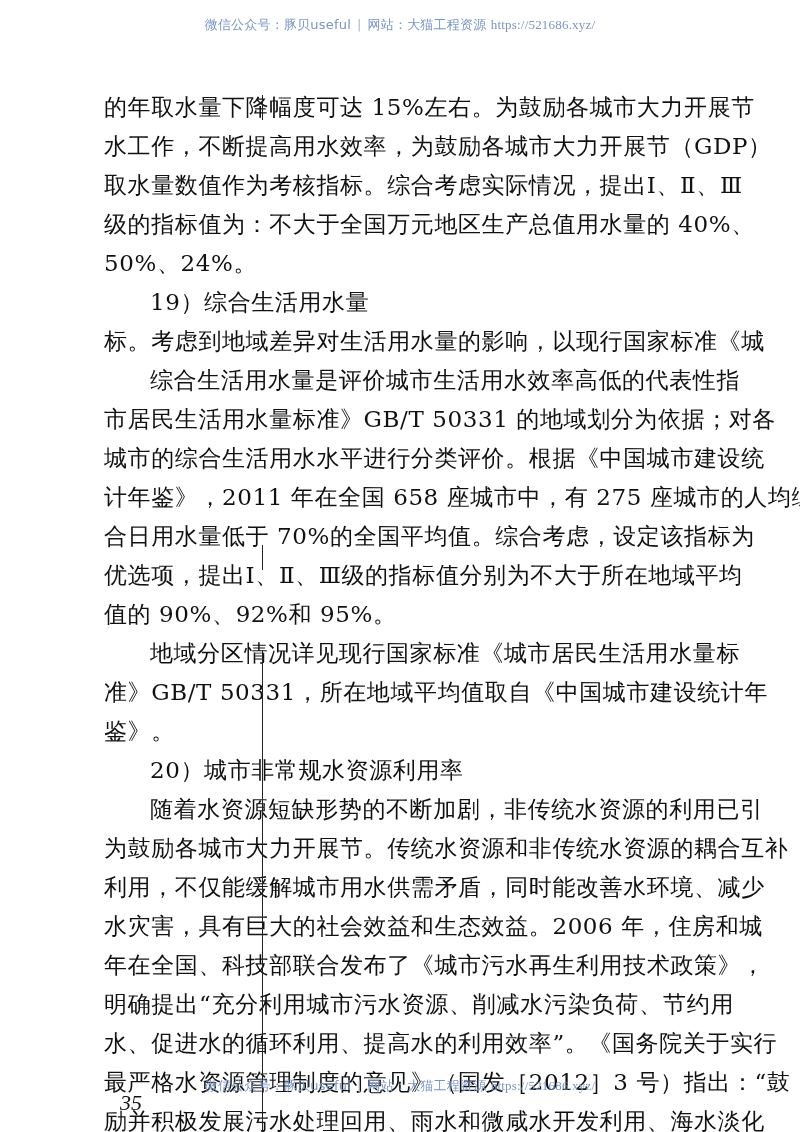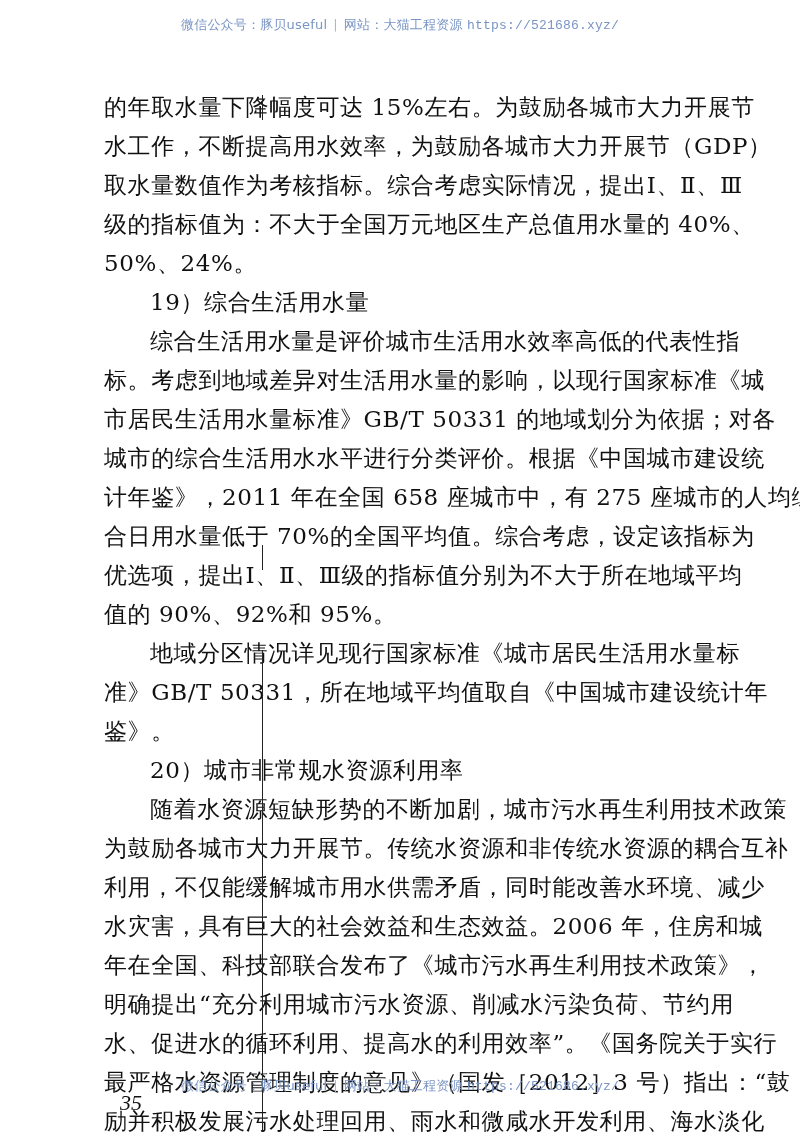--- a/index.html
+++ b/index.html
@@ -2,21 +2,21 @@
 <html><head>
 <meta charset="utf-8">
 <style>
   html, body { margin: 0; padding: 0; background: #ffffff; }
   body { width: 800px; height: 1132px; position: relative; overflow: hidden;
          font-family: "DejaVu Serif", "Liberation Serif", serif; color: #111; }
   .watermark { position: absolute; left: 0; width: 800px; text-align: center;
                font-size: 13px; color: #7a95c4; letter-spacing: 0.2px;
                font-family: "DejaVu Sans", sans-serif; }
   .watermark .sep { color: #aab7d0; margin: 0 6px; }
-  .watermark .url { font-family: Liberation Mono, monospace; }
+  .watermark .url { font-family: Liberation Serif, serif; }
   .wm-top { top: 16px; }
   .wm-bottom { top: 1077px; }
   .page { position: absolute; left: 104px; top: 88px; width: 630px; }
   .line { height: 39px; line-height: 39px; font-size: 23px; white-space: nowrap;
           letter-spacing: 0.6px; }
   .indent { padding-left: 46px; }
   .justify { text-align: justify; text-align-last: justify; }
   .pageno { position: absolute; left: 120px; top: 1090px; font-size: 22px;
             font-style: italic; font-family: "Liberation Serif", serif; }
   .scanline { position: absolute; left: 262px; width: 1px; background: #222; }
@@ -29,33 +29,33 @@
   <span class="url">https://521686.xyz/</span>
 </div>
 
 <div class="page" id="page-body">
     <div class="line justify">的年取水量下降幅度可达 15%左右。为鼓励各城市大力开展节</div>
     <div class="line justify">水工作，不断提高用水效率，为鼓励各城市大力开展节（GDP）</div>
     <div class="line justify">取水量数值作为考核指标。综合考虑实际情况，提出Ⅰ、Ⅱ、Ⅲ</div>
     <div class="line justify">级的指标值为：不大于全国万元地区生产总值用水量的 40%、</div>
     <div class="line">50%、24%。</div>
     <div class="line indent">19）综合生活用水量</div>
+    <div class="line justify">标。考虑到地域差异对生活用水量的影响，以现行国家标准《城</div>
     <div class="line indent justify">综合生活用水量是评价城市生活用水效率高低的代表性指</div>
-    <div class="line justify">标。考虑到地域差异对生活用水量的影响，以现行国家标准《城</div>
     <div class="line justify">市居民生活用水量标准》GB/T 50331 的地域划分为依据；对各</div>
     <div class="line justify">城市的综合生活用水水平进行分类评价。根据《中国城市建设统</div>
     <div class="line justify">计年鉴》，2011 年在全国 658 座城市中，有 275 座城市的人均综</div>
     <div class="line justify">合日用水量低于 70%的全国平均值。综合考虑，设定该指标为</div>
     <div class="line justify">优选项，提出Ⅰ、Ⅱ、Ⅲ级的指标值分别为不大于所在地域平均</div>
     <div class="line">值的 90%、92%和 95%。</div>
     <div class="line indent justify">地域分区情况详见现行国家标准《城市居民生活用水量标</div>
     <div class="line justify">准》GB/T 50331，所在地域平均值取自《中国城市建设统计年</div>
     <div class="line">鉴》。</div>
     <div class="line indent">20）城市非常规水资源利用率</div>
-    <div class="line indent justify">随着水资源短缺形势的不断加剧，城市污水再生利用技术政策</div>
+    <div class="line indent justify">随着水资源短缺形势的不断加剧，非传统水资源的利用已引</div>
     <div class="line justify">为鼓励各城市大力开展节。传统水资源和非传统水资源的耦合互补</div>
     <div class="line justify">利用，不仅能缓解城市用水供需矛盾，同时能改善水环境、减少</div>
     <div class="line justify">水灾害，具有巨大的社会效益和生态效益。2006 年，住房和城</div>
     <div class="line justify">年在全国、科技部联合发布了《城市污水再生利用技术政策》，</div>
     <div class="line justify">明确提出“充分利用城市污水资源、削减水污染负荷、节约用</div>
     <div class="line justify">水、促进水的循环利用、提高水的利用效率”。《国务院关于实行</div>
     <div class="line justify">最严格水资源管理制度的意见》（国发［2012］3 号）指出：“鼓</div>
     <div class="line justify">励并积极发展污水处理回用、雨水和微咸水开发利用、海水淡化</div>
   </div>
 

